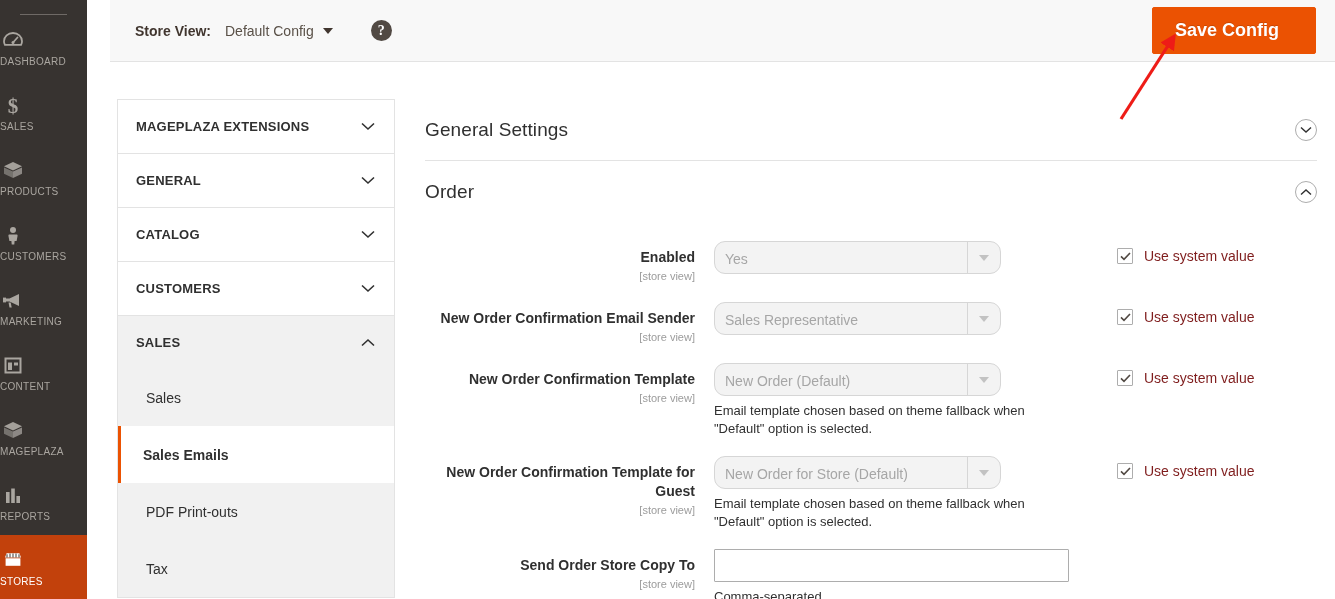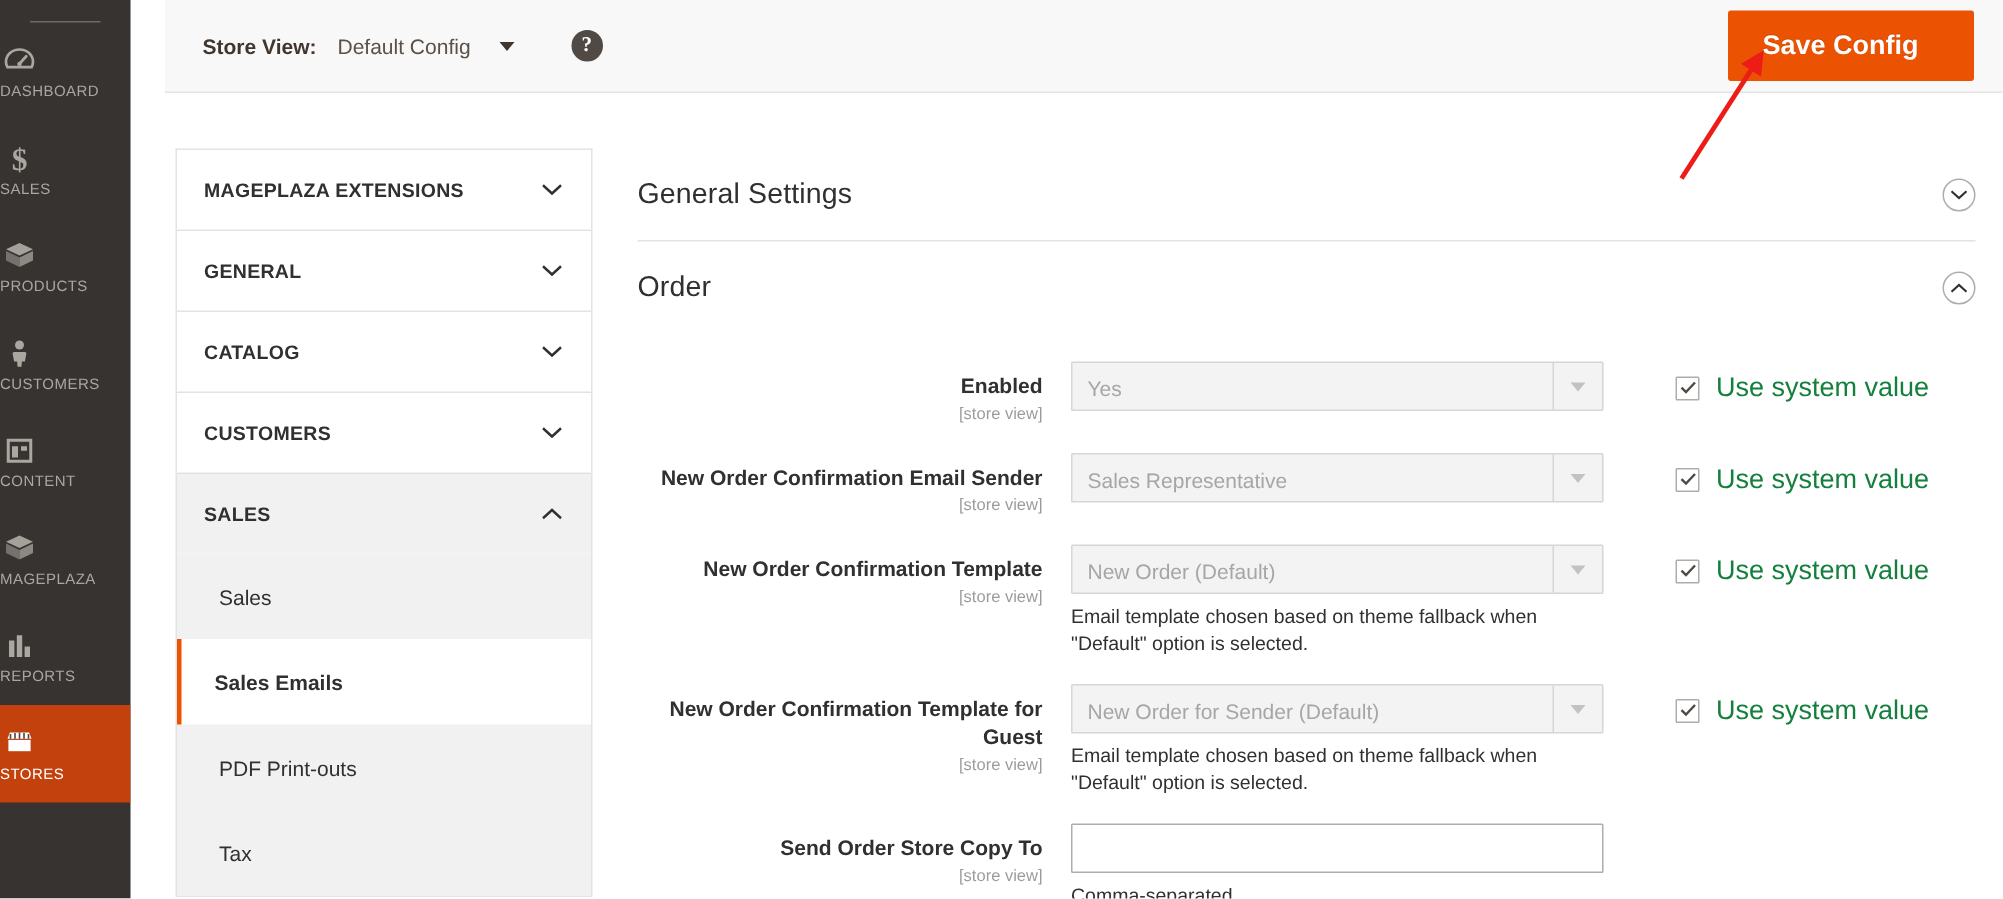--- a/index.html
+++ b/index.html
@@ -49,21 +49,21 @@
   }
   #store-switcher {
     position: absolute; left: 25px; top: 20px;
     display: flex; align-items: center; gap: 14px;
   }
   .store-label {
     font-size: 14px; font-weight: bold; color: #41362f;
   }
   .store-value {
     font-size: 14px; color: #5a5148; cursor: pointer;
-    display: flex; align-items: center; gap: 19px;
+    display: flex; align-items: center; gap: 9px;
   }
   .caret-down {
     width: 0; height: 0;
     border-left: 5px solid transparent;
     border-right: 5px solid transparent;
     border-top: 6px solid #41362f;
     display: inline-block;
   }
   .help-icon {
     width: 21px; height: 21px; border-radius: 50%;
@@ -155,23 +155,23 @@
   .field-scope {
     font-size: 11px; color: #9c9c9c; line-height: 16px;
     margin-top: 1px;
   }
   .field-ctrl-col { width: 355px; }
   .field-note {
     font-size: 13px; color: #303030; line-height: 18px;
     margin-top: 6px; max-width: 330px;
   }
   .fake-select {
-    position: relative; width: 355px; height: 33px;
+    position: relative; width: 287px; height: 33px;
     border: 1px solid #d6d6d6; background: #f3f3f3;
-    border-radius: 1px; cursor: not-allowed;
+    border-radius: 11px; cursor: not-allowed;
   }
   .fake-select .sel-text {
     position: absolute; left: 10px; top: 0; right: 40px; height: 33px;
     display: flex; align-items: center;
     font-size: 14px; color: #a6a6a6;
     overflow: hidden; white-space: nowrap;
   }
   .fake-select .sel-btn {
     position: absolute; right: 0; top: 0; width: 33px; height: 31px;
     border-left: 1px solid #d6d6d6;
@@ -193,21 +193,21 @@
     width: 240px; padding-left: 48px; padding-top: 7px;
     display: flex; align-items: center; gap: 11px;
   }
   .cbox {
     width: 16px; height: 16px; border: 1px solid #adadad;
     background: #fff; border-radius: 1px;
     display: flex; align-items: center; justify-content: center;
     cursor: pointer; flex: none;
   }
   .cbox svg { display:block; }
-  .sysval-text { font-size: 18px; color: #15803d; white-space: nowrap; }
+  .sysval-text { font-size: 14px; color: #7f1d1d; white-space: nowrap; }
 
   
   #arrow-annotation {
     position: absolute; left: 1105px; top: 25px;
     width: 90px; height: 100px; pointer-events: none;
   }
 </style>
 </head>
 <body>
 
@@ -250,20 +250,30 @@
     <div class="nav-item">
       <span class="nav-icon">
         <svg viewBox="0 0 26 24">
             <circle cx="13" cy="7" r="3" fill="currentColor"></circle>
             <path d="M9.4 11.6h7.2c.6 0 1 .5 1 1.1l-1 5.3h-2l-.3 3.5h-2.6l-.3-3.5h-2l-1-5.3c0-.6.4-1.1 1-1.1z" fill="currentColor"></path>
           </svg>
       </span>
       <span class="nav-label">CUSTOMERS</span>
     </div>
 
+    <div class="nav-item">
+      <span class="nav-icon">
+        <svg viewBox="0 0 26 24">
+            <path d="M6 10.5h3.5L19 6v12l-9.5-4.5H6z" fill="currentColor"></path>
+            <rect x="3" y="9.6" width="3" height="4.8" fill="currentColor"></rect>
+            <path d="M8.5 14.5l1 5h2.2l-1-5z" fill="currentColor"></path>
+          </svg>
+      </span>
+      <span class="nav-label">MARKETING</span>
+    </div>
 
     <div class="nav-item">
       <span class="nav-icon">
         <svg viewBox="0 0 26 24">
             <rect x="5.5" y="5.5" width="15" height="14" fill="none" stroke="currentColor" stroke-width="2"></rect>
             <rect x="8" y="9.5" width="4" height="7.5" fill="currentColor"></rect>
             <rect x="14" y="9.5" width="4" height="3" fill="currentColor"></rect>
           </svg>
       </span>
       <span class="nav-label">CONTENT</span>
@@ -470,21 +480,21 @@
       </div>
     </div>
 
     <div class="field-row">
       <div class="field-label-col">
         <div class="field-label">New Order Confirmation Template for Guest</div>
         <div class="field-scope">[store view]</div>
       </div>
       <div class="field-ctrl-col">
         <div class="fake-select">
-          <span class="sel-text">New Order for Sender (Default)</span>
+          <span class="sel-text">New Order for Store (Default)</span>
           <span class="sel-btn">
               <i class="sel-arrow"></i>
             </span>
         </div>
         <div class="field-note">Email template chosen based on theme fallback when "Default" option is selected.</div>
       </div>
       <div class="sysval-col">
         <span class="cbox">
           <svg width="11" height="9" viewBox="0 0 11 9">
               <path d="M1 4.4L4 7.4 10 1" fill="none" stroke="#514943" stroke-width="1.6"></path>

